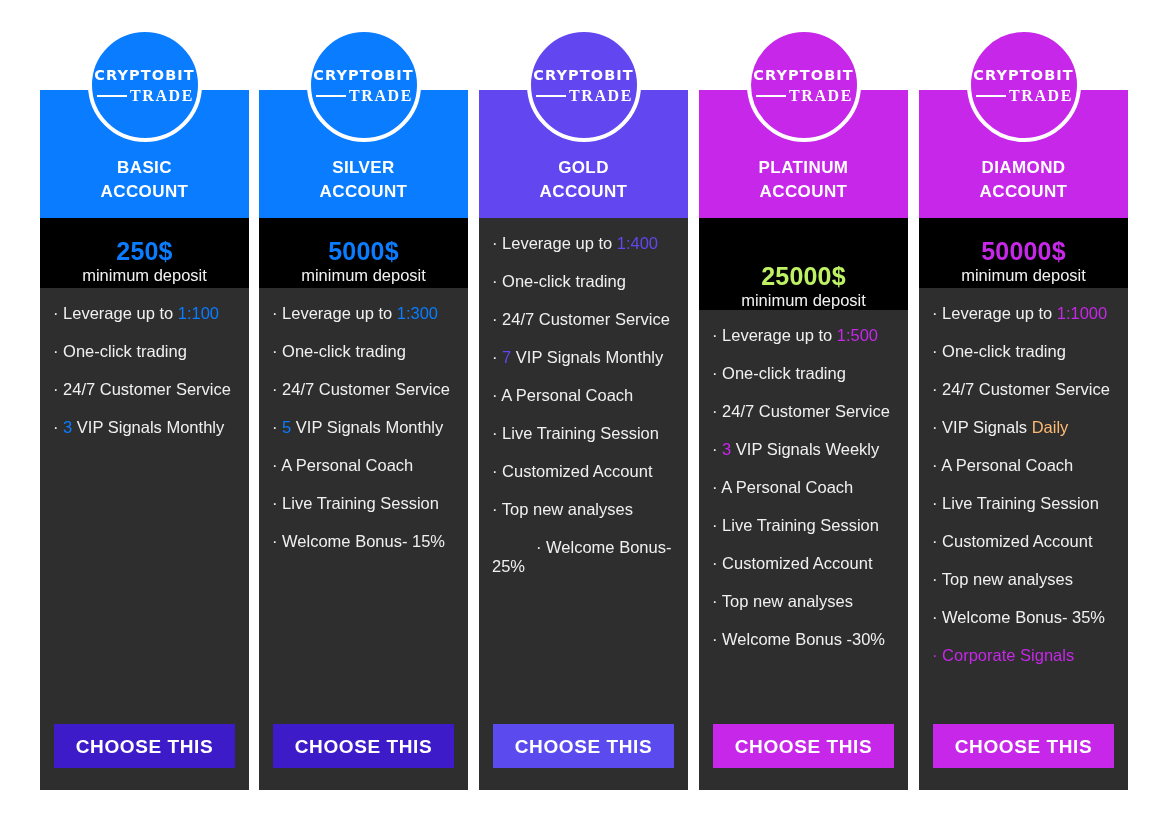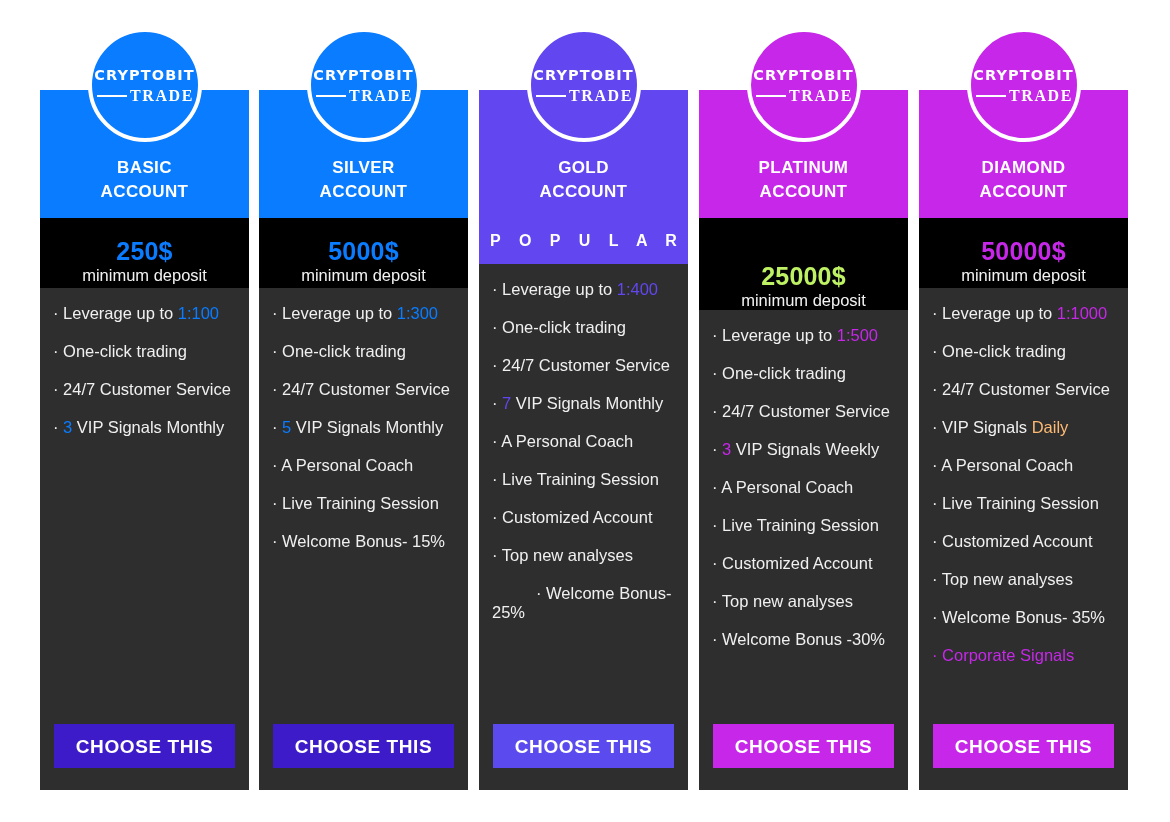--- a/index.html
+++ b/index.html
@@ -258,21 +258,20 @@
               <span class="logo-rule"></span>
               <span class="logo-line2">TRADE</span>
             </div>
           </div>
         </div>
         <div class="plan-name">
           <div>GOLD</div>
           <div>ACCOUNT</div>
         </div>
       </div>
-      <div class="popular-badge" style="background: rgb(98, 70, 240);">P O P U L A R</div>
       <div class="features">
         <div class="feature-item"><span class="hl" style="color: rgb(240, 240, 240);">· Leverage up to </span><span class="hl" style="color: rgb(98, 70, 240);">1:400</span></div>
         <div class="feature-item"><span class="hl" style="color: rgb(240, 240, 240);">· One-click trading</span></div>
         <div class="feature-item"><span class="hl" style="color: rgb(240, 240, 240);">· 24/7 Customer Service</span></div>
         <div class="feature-item"><span class="hl" style="color: rgb(240, 240, 240);">· </span><span class="hl" style="color: rgb(98, 70, 240);">7</span><span class="hl" style="color: rgb(240, 240, 240);"> VIP Signals Monthly</span></div>
         <div class="feature-item"><span class="hl" style="color: rgb(240, 240, 240);">· A Personal Coach</span></div>
         <div class="feature-item"><span class="hl" style="color: rgb(240, 240, 240);">· Live Training Session</span></div>
         <div class="feature-item"><span class="hl" style="color: rgb(240, 240, 240);">· Customized Account</span></div>
         <div class="feature-item"><span class="hl" style="color: rgb(240, 240, 240);">· Top new analyses</span></div>
         <div class="feature-item"><span class="hl" style="color: rgb(240, 240, 240); margin-left: 44px;">· Welcome Bonus- 25%</span></div>

